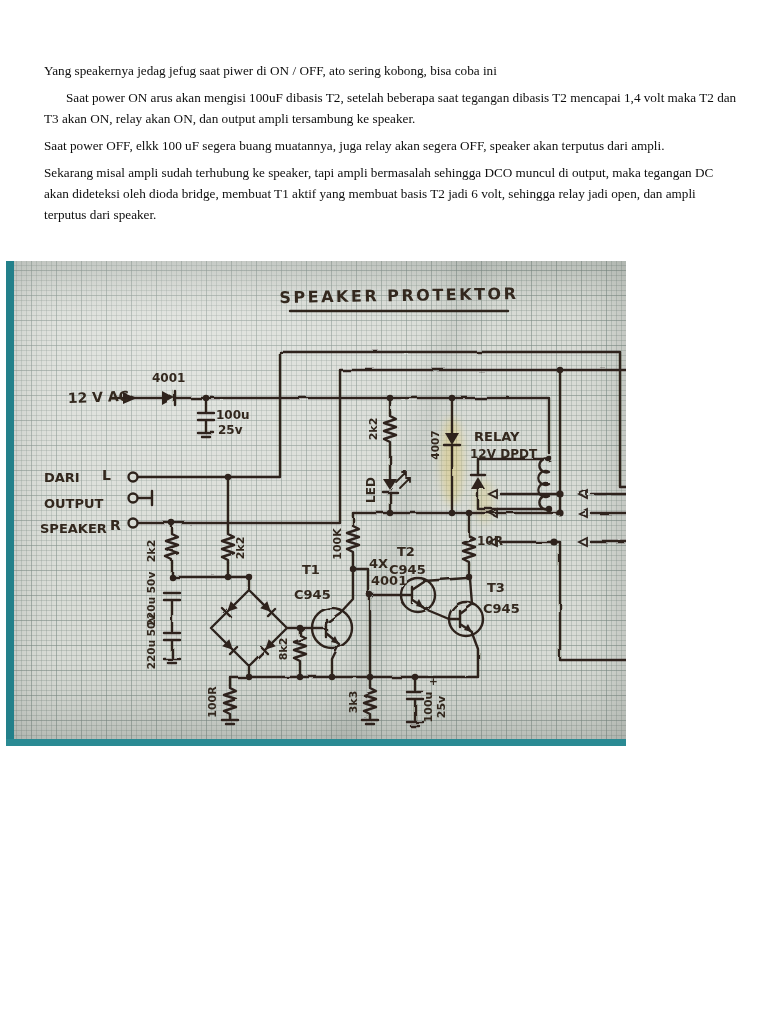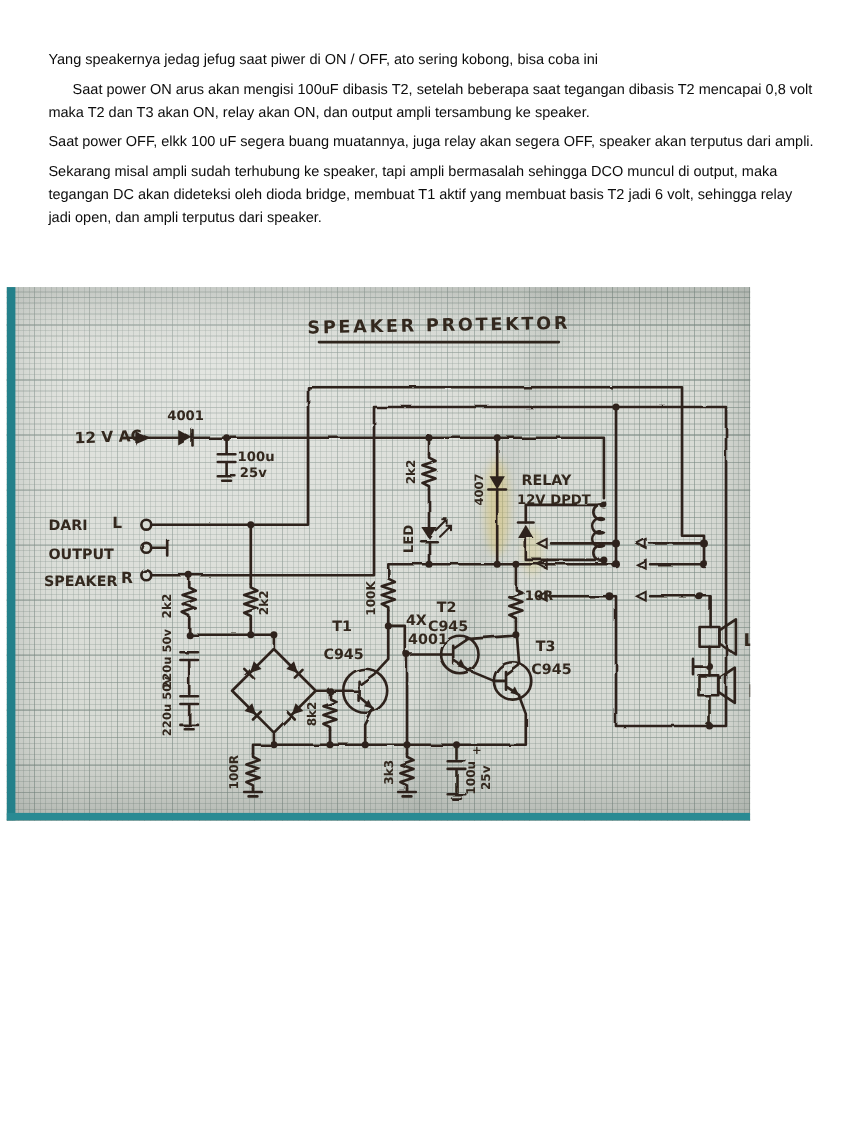--- a/index.html
+++ b/index.html
@@ -1,20 +1,20 @@
 <!DOCTYPE html>
 <html><head>
 <meta charset="utf-8">
 <style>
   html,body{margin:0;padding:0;background:#ffffff;}
   body{width:768px;height:1024px;position:relative;font-family:"Liberation Sans",sans-serif;color:#111;}
-  .text-block{position:absolute;left:44px;top:43px;width:696px;}
+  .text-block{position:absolute;left:44px;top:60px;width:696px;font-family:Liberation Serif, serif;}
   .text-block p{margin:0 0 6px 0;font-size:13.2px;line-height:21px;color:#0d0d0d;}
   .text-block p.indent{text-indent:22px;}
-  .photo{position:absolute;left:6px;top:261px;width:676px;height:485px;overflow:hidden;
+  .photo{position:absolute;left:6px;top:261px;width:620px;height:485px;overflow:hidden;
     background-color:#d8dbd5;
     background-image:
       repeating-linear-gradient(0deg,rgba(125,140,133,.30) 0,rgba(125,140,133,.30) 1px,transparent 1px,transparent 5px),
       repeating-linear-gradient(90deg,rgba(125,140,133,.30) 0,rgba(125,140,133,.30) 1px,transparent 1px,transparent 5px),
       repeating-linear-gradient(0deg,rgba(95,115,108,.32) 0,rgba(95,115,108,.32) 1px,transparent 1px,transparent 25px),
       repeating-linear-gradient(90deg,rgba(95,115,108,.32) 0,rgba(95,115,108,.32) 1px,transparent 1px,transparent 25px);
     box-shadow:inset 0 0 46px rgba(70,80,74,.28);}
   .photo::before{content:"";position:absolute;inset:0;pointer-events:none;
     background:
       radial-gradient(ellipse at 28% 18%, rgba(255,255,255,.28), transparent 55%),
@@ -30,21 +30,21 @@
   .lbl{font-family:"DejaVu Sans",sans-serif;font-weight:600;fill:#33281e;}
   .s10{font-size:10.5px;}.s11{font-size:11px;}.s12{font-size:12px;}.s13{font-size:13px;}.s14{font-size:14px;}.s16{font-size:16px;}
   .title{font-size:16px;letter-spacing:2.5px;font-weight:700;}
   .hl{filter:blur(4px);}
 </style>
 </head>
 <body>
 
 <div class="text-block">
   <p>Yang speakernya jedag jefug saat piwer di ON / OFF, ato sering kobong, bisa coba ini</p>
-  <p class="indent">Saat power ON arus akan mengisi 100uF dibasis T2, setelah beberapa saat tegangan dibasis T2 mencapai 0,8 volt maka T2 dan T3 akan ON, relay akan ON, dan output ampli tersambung ke speaker.</p>
+  <p class="indent">Saat power ON arus akan mengisi 100uF dibasis T2, setelah beberapa saat tegangan dibasis T2 mencapai 1,4 volt maka T2 dan T3 akan ON, relay akan ON, dan output ampli tersambung ke speaker.</p>
   <p>Saat power OFF, elkk 100 uF segera buang muatannya, juga relay akan segera OFF, speaker akan terputus dari ampli.</p>
   <p>Sekarang misal ampli sudah terhubung ke speaker, tapi ampli bermasalah sehingga DCO muncul di output, maka tegangan DC akan dideteksi oleh dioda bridge, membuat T1 aktif yang membuat basis T2 jadi 6 volt, sehingga relay jadi open, dan ampli terputus dari speaker.</p>
 </div>
 
 <div class="photo">
   <div class="strip-left"></div>
   <div class="strip-bottom"></div>
 
   <svg width="720" height="485" viewBox="0 0 720 485">
     <defs>

